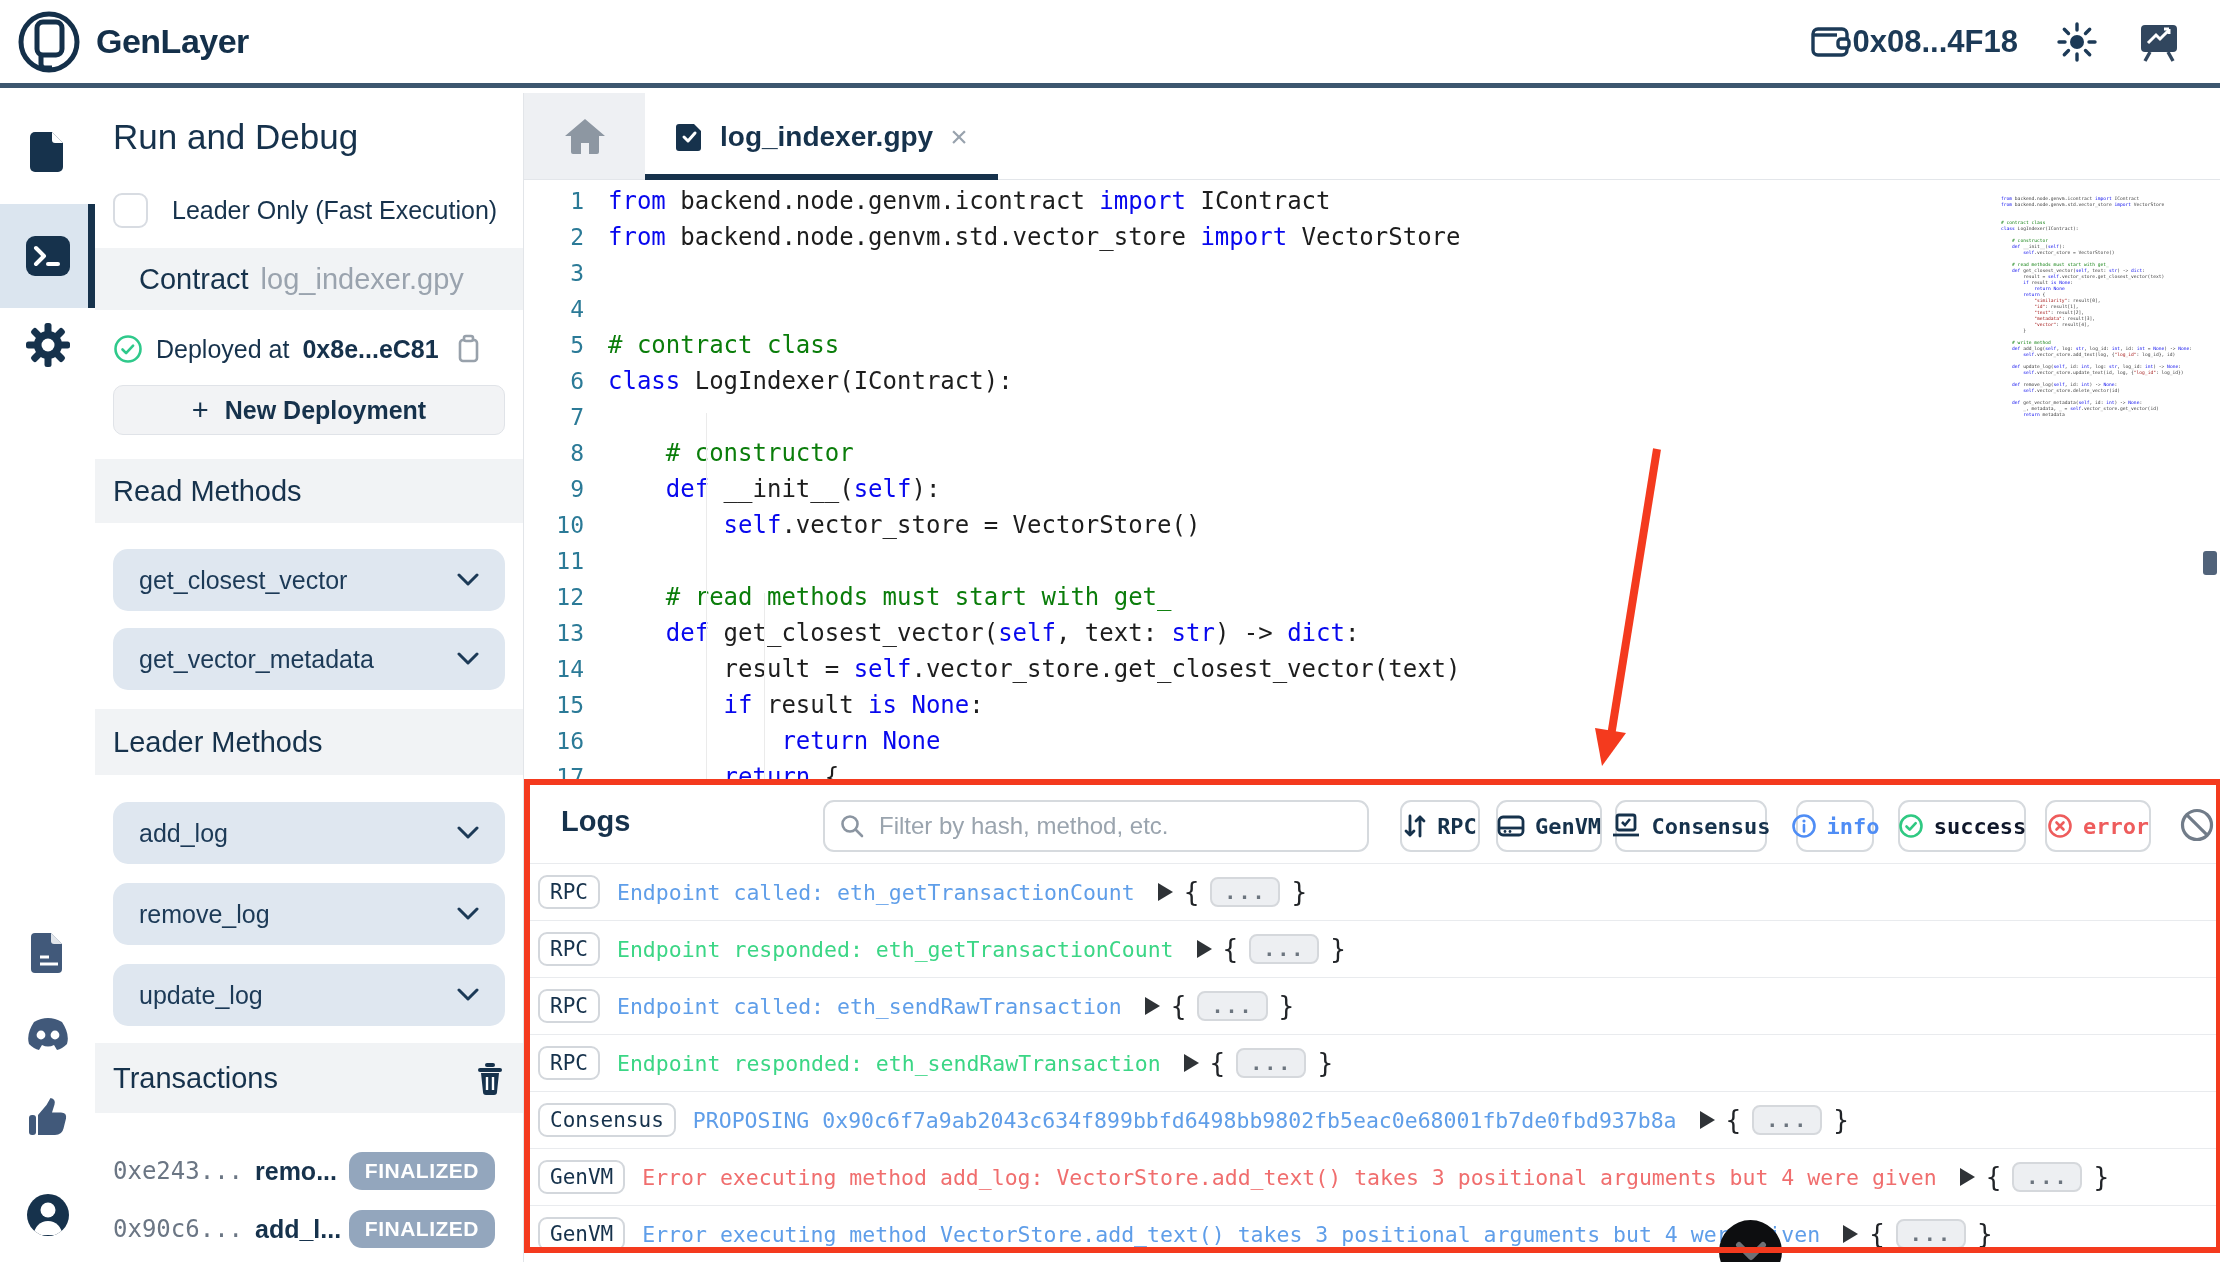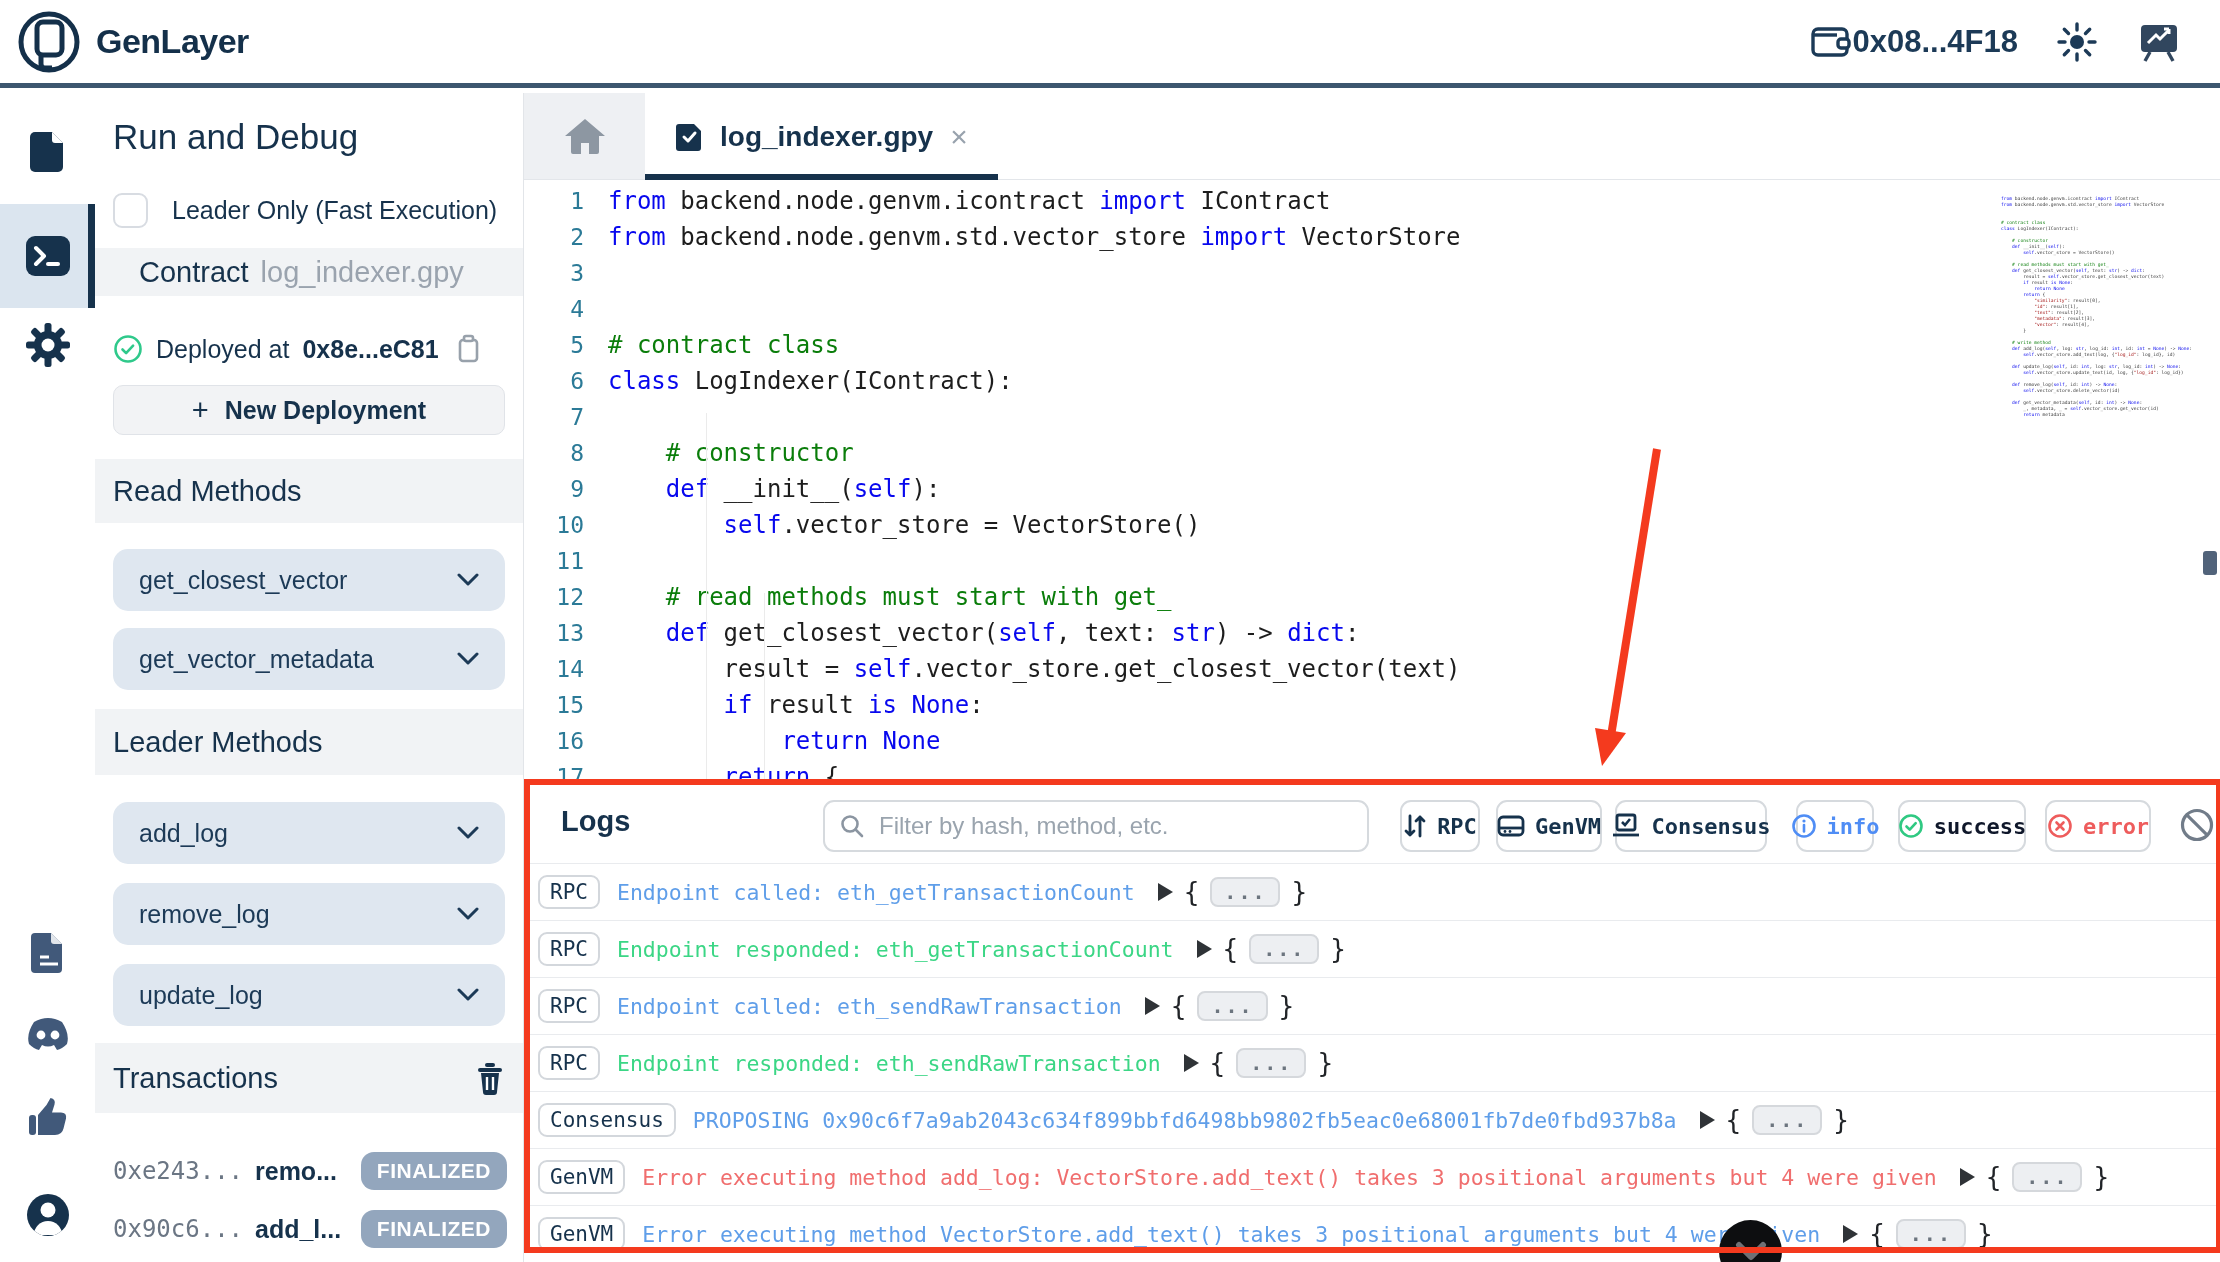--- a/index.html
+++ b/index.html
@@ -32,21 +32,21 @@
   .band .h{font-size:29px;font-weight:500;color:#16324c;}
   .band .file{font-size:29px;color:#9aa3ae;margin-left:12px;}
   .dep-row{position:absolute;left:18px;top:240px;display:flex;align-items:center;gap:13px;font-size:25px;color:#16324c;}
   .dep-row b{font-weight:700;}
   .btn-newdep{position:absolute;left:18px;top:292px;width:392px;height:50px;border:1px solid #e0e3e8;border-radius:10px;
     background:#f2f3f5;display:flex;align-items:center;justify-content:center;gap:16px;font-size:25px;font-weight:600;color:#16324c;}
   .plus{font-size:29px;font-weight:400;}
   .pill{position:absolute;left:18px;width:392px;height:62px;border-radius:15px;background:#dfe7f0;
     display:flex;align-items:center;justify-content:space-between;padding:0 26px;box-sizing:border-box;
     font-size:25px;color:#1c3a57;}
-  .tx-row{position:absolute;left:18px;right:16px;height:44px;display:flex;align-items:center;}
+  .tx-row{position:absolute;left:18px;right:28px;height:44px;display:flex;align-items:center;}
   .tx-hash{font-family:"DejaVu Sans Mono",monospace;font-size:24px;color:#6b7684;width:128px;}
   .tx-method{font-size:25px;font-weight:600;color:#16324c;margin-left:14px;flex:1;}
   .tx-badge{background:#93a6bd;color:#fff;font-size:21px;font-weight:700;letter-spacing:.5px;
     border-radius:13px;padding:7px 16px;}
 
   
   .editor{position:absolute;left:524px;top:93px;right:0;height:687px;background:#fff;}
   .tabs{position:absolute;left:0;right:0;top:0;height:87px;background:#fff;border-bottom:1px solid #e3e6ea;box-sizing:border-box;}
   .home-cell{position:absolute;left:0;top:0;width:121px;height:86px;background:#eef0f3;border-right:1px solid #e3e6ea;
     display:flex;align-items:center;justify-content:center;}
@@ -236,21 +236,21 @@
   </div>
 
   <div class="panel">
     <div class="panel-title">Run and Debug</div>
 
     <div class="chk-row">
       <div class="chk"></div>
       <div class="chk-label">Leader Only (Fast Execution)</div>
     </div>
 
-    <div class="band" style="top:155px;height:48px;padding-left:44px;">
+    <div class="band" style="top:155px;height:62px;padding-left:44px;">
       <span class="h">Contract</span>
       <span class="file">log_indexer.gpy</span>
     </div>
 
     <div class="dep-row">
       <span>
         <svg width="30" height="30" viewBox="0 0 30 30">
           <circle cx="15" cy="15" r="12.5" stroke="#2fc98b" stroke-width="2.6" fill="none"></circle>
           <path d="M9.5 15.5 l3.6 3.6 7 -7.4" stroke="#2fc98b" stroke-width="2.6" fill="none" stroke-linecap="round" stroke-linejoin="round"></path>
         </svg>

